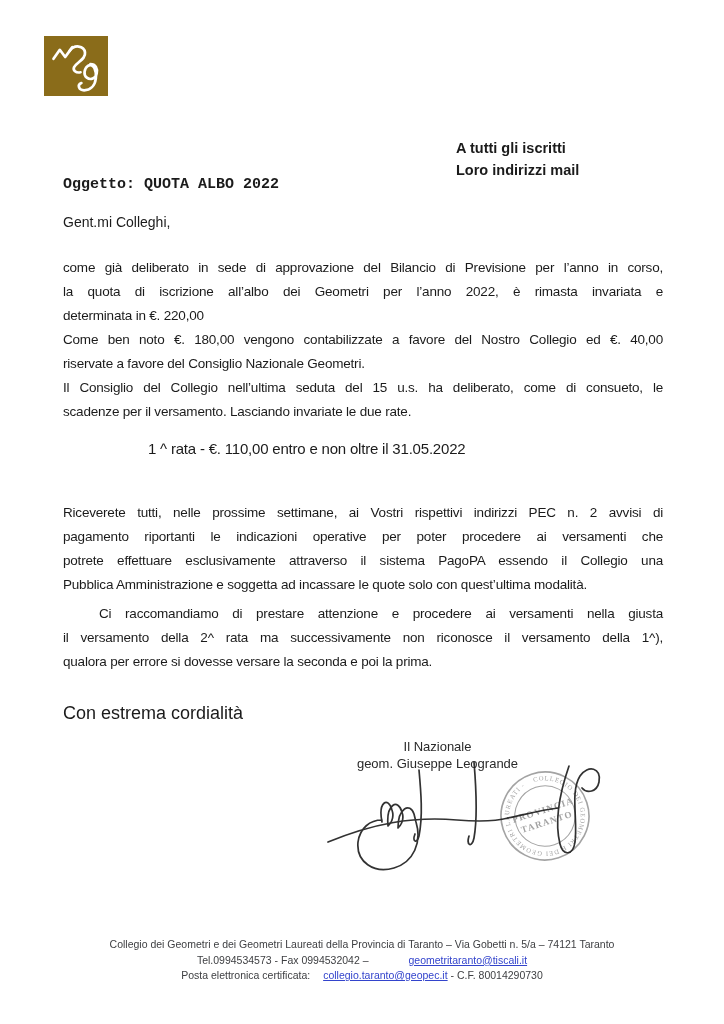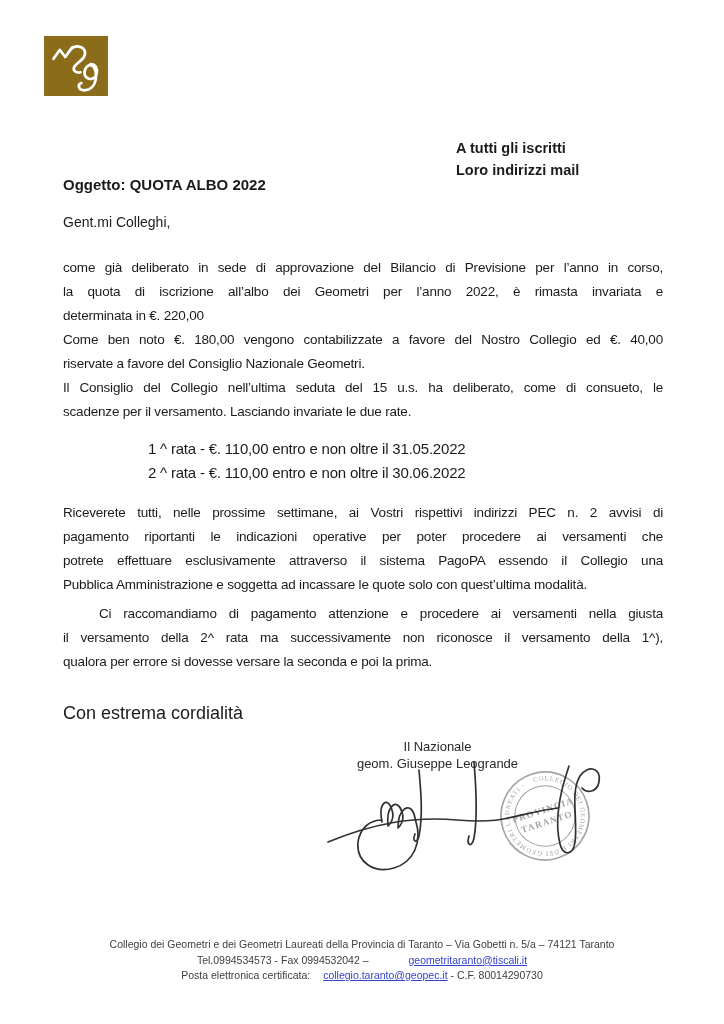--- a/index.html
+++ b/index.html
@@ -15,21 +15,21 @@
   }
   .org-titles { position:absolute; left:111px; top:36px; display:flex; flex-direction:column; align-items:flex-start; }
   .org-titles span {
     display:inline-block; background:#191919; color:#ffffff;
     font-weight:bold; font-size:13.5px; line-height:19px; padding:0 7px 1px 4px;
     white-space:nowrap; letter-spacing:0;
   }
   
   .recipient { position:absolute; left:456px; top:137px; font-weight:bold; font-size:14.5px; }
   .recipient > div { line-height:22px; }
-  .subject   { position:absolute; left:63px; top:176px; font-weight:bold; font-size:15px; }
+  .subject   { position:absolute; left:63px; top:176px; font-weight:bold; font-size:15px;font-family:Liberation Mono, monospace; }
   .greeting  { position:absolute; left:63px; top:214px; font-size:14px; }
   .para { position:absolute; left:63px; width:600px; font-size:13.5px; letter-spacing:-0.2px; }
   .para > div { line-height:24px; }
   .jpara > div { text-align:justify; text-align-last:justify; }
   .jpara > div:last-child { text-align-last:left; }
   .indent-first > div:first-child { text-indent:36px; }
   .p1 { top:256px; } .p2 { top:328px; } .p3 { top:376px; }
   .rates { position:absolute; left:148px; top:437px; width:480px; font-size:15px; letter-spacing:-0.2px; }
   .rates > div { line-height:24px; }
   .p4 { top:501px; } .p5 { top:602px; }
@@ -77,30 +77,29 @@
   <div class="para jpara p2">
       <div>Come ben noto €. 180,00 vengono contabilizzate a favore del Nostro Collegio ed €. 40,00</div>
       <div>riservate a favore del Consiglio Nazionale Geometri.</div>
     </div>
   <div class="para jpara p3">
       <div>Il Consiglio del Collegio nell’ultima seduta del 15 u.s. ha deliberato, come di consueto, le</div>
       <div>scadenze per il versamento. Lasciando invariate le due rate.</div>
     </div>
   <div class="rates">
       <div>1 ^ rata - €. 110,00 entro e non oltre il 31.05.2022</div>
-      <div>2 ^ rata - €. 110,00 entro e non oltre il 30.06.2022</div>
     </div>
   <div class="para jpara p4">
       <div>Riceverete tutti, nelle prossime settimane, ai Vostri rispettivi indirizzi PEC n. 2 avvisi di</div>
       <div>pagamento riportanti le indicazioni operative per poter procedere ai versamenti che</div>
       <div>potrete effettuare esclusivamente attraverso il sistema PagoPA essendo il Collegio una</div>
       <div>Pubblica Amministrazione e soggetta ad incassare le quote solo con quest’ultima modalità.</div>
     </div>
   <div class="para jpara indent-first p5">
-      <div>Ci raccomandiamo di pagamento attenzione e procedere ai versamenti nella giusta</div>
+      <div>Ci raccomandiamo di prestare attenzione e procedere ai versamenti nella giusta</div>
       <div>il versamento della 2^ rata ma successivamente non riconosce il versamento della 1^),</div>
       <div>qualora per errore si dovesse versare la seconda e poi la prima.</div>
     </div>
   <div class="closing">Con estrema cordialità</div>
 
   <div class="sig-block">
     <div>Il Nazionale</div>
     <div>geom. Giuseppe Leogrande</div>
   </div>
 

